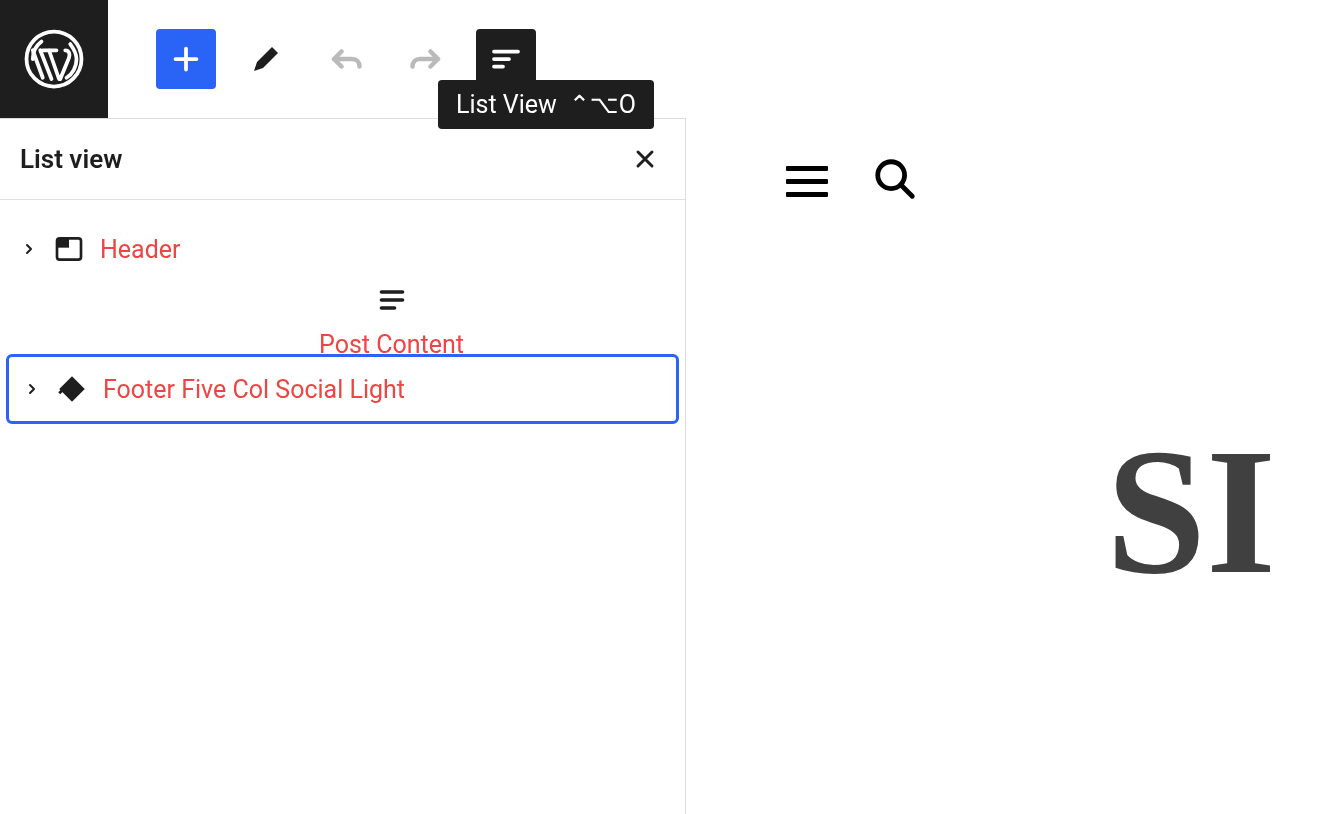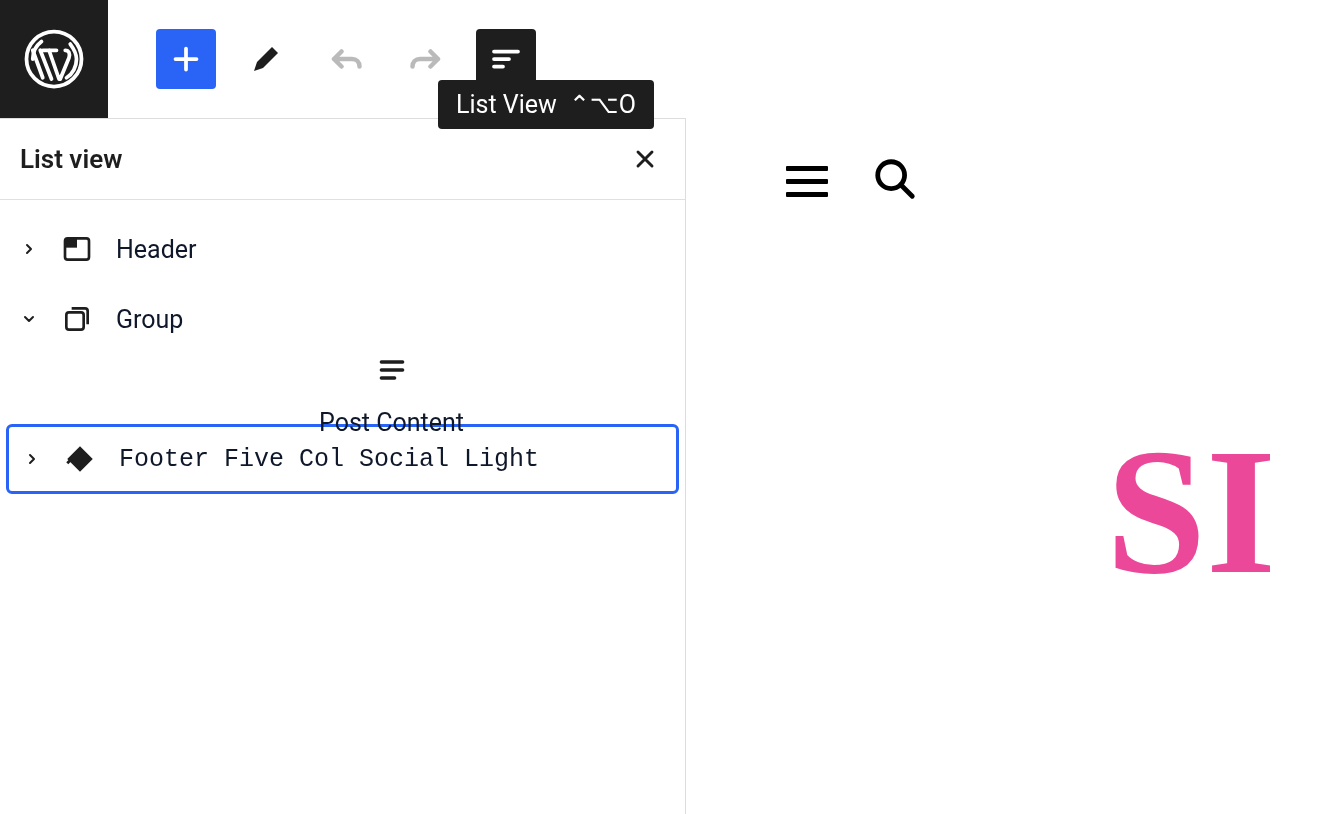--- a/index.html
+++ b/index.html
@@ -114,30 +114,29 @@
       justify-content: center;
     }
     .tree {
       padding: 14px 6px 6px 6px;
     }
     .tree-row {
       display: flex;
       align-items: center;
       height: 70px;
       padding: 0 6px 0 14px;
-      gap: 22px;
+      gap: 14px;
       cursor: pointer;
       font-size: 25px;
-      color: #0f172a;
+      color: #ef4444;
       border-radius: 4px;
     }
     .tree-row.selected {
       border: 3px solid #2a64f6;
       border-radius: 6px;
-      font-family: Liberation Mono, monospace;
     }
     .tree-row .caret {
       width: 18px;
       display: flex;
       align-items: center;
       justify-content: center;
     }
     .tree-row .icon {
       width: 34px;
       height: 34px;
@@ -178,21 +177,21 @@
     .search-ico {
       cursor: pointer;
     }
     .big-text {
       position: absolute;
       left: 420px;
       top: 290px;
       font-family: "Times New Roman", Georgia, serif;
       font-size: 180px;
       font-weight: 700;
-      color: #ec4899;
+      color: #404040;
       white-space: nowrap;
     }
   </style>
 </head>
 <body>
 
 <div class="topbar">
   <div class="wp-logo">
     <svg viewBox="0 0 24 24" fill="none">
       <circle cx="12" cy="12" r="11" stroke="#fff" stroke-width="1.5" fill="none"></circle>
@@ -253,34 +252,20 @@
         </span>
         <span class="icon">
           <svg width="32" height="32" viewBox="0 0 24 24">
               <rect x="3" y="4" width="18" height="16" rx="2" stroke="#1e1e1e" stroke-width="2" fill="none"></rect>
               <rect x="3" y="4" width="9" height="7" fill="#1e1e1e"></rect>
             </svg>
         </span>
         <span class="label">Header</span>
       </div>
 
-      <div class="tree-row">
-        <span class="caret">
-          <svg width="16" height="16" viewBox="0 0 24 24">
-              <path d="M6 9l6 6 6-6" stroke="#1e1e1e" stroke-width="3" fill="none" stroke-linecap="round" stroke-linejoin="round"></path>
-            </svg>
-        </span>
-        <span class="icon">
-          <svg width="32" height="32" viewBox="0 0 24 24">
-              <rect x="4" y="7" width="13" height="13" rx="2" stroke="#1e1e1e" stroke-width="2" fill="none"></rect>
-              <path d="M8 4h10a2 2 0 0 1 2 2v10" stroke="#1e1e1e" stroke-width="2" fill="none"></path>
-            </svg>
-        </span>
-        <span class="label">Group</span>
-      </div>
 
       <div class="tree-row nested">
         <span class="icon">
           <svg width="32" height="32" viewBox="0 0 24 24">
               <path d="M4 6h16M4 12h16M4 18h10" stroke="#1e1e1e" stroke-width="2.5" stroke-linecap="round"></path>
             </svg>
         </span>
         <span class="label">Post Content</span>
       </div>
 

